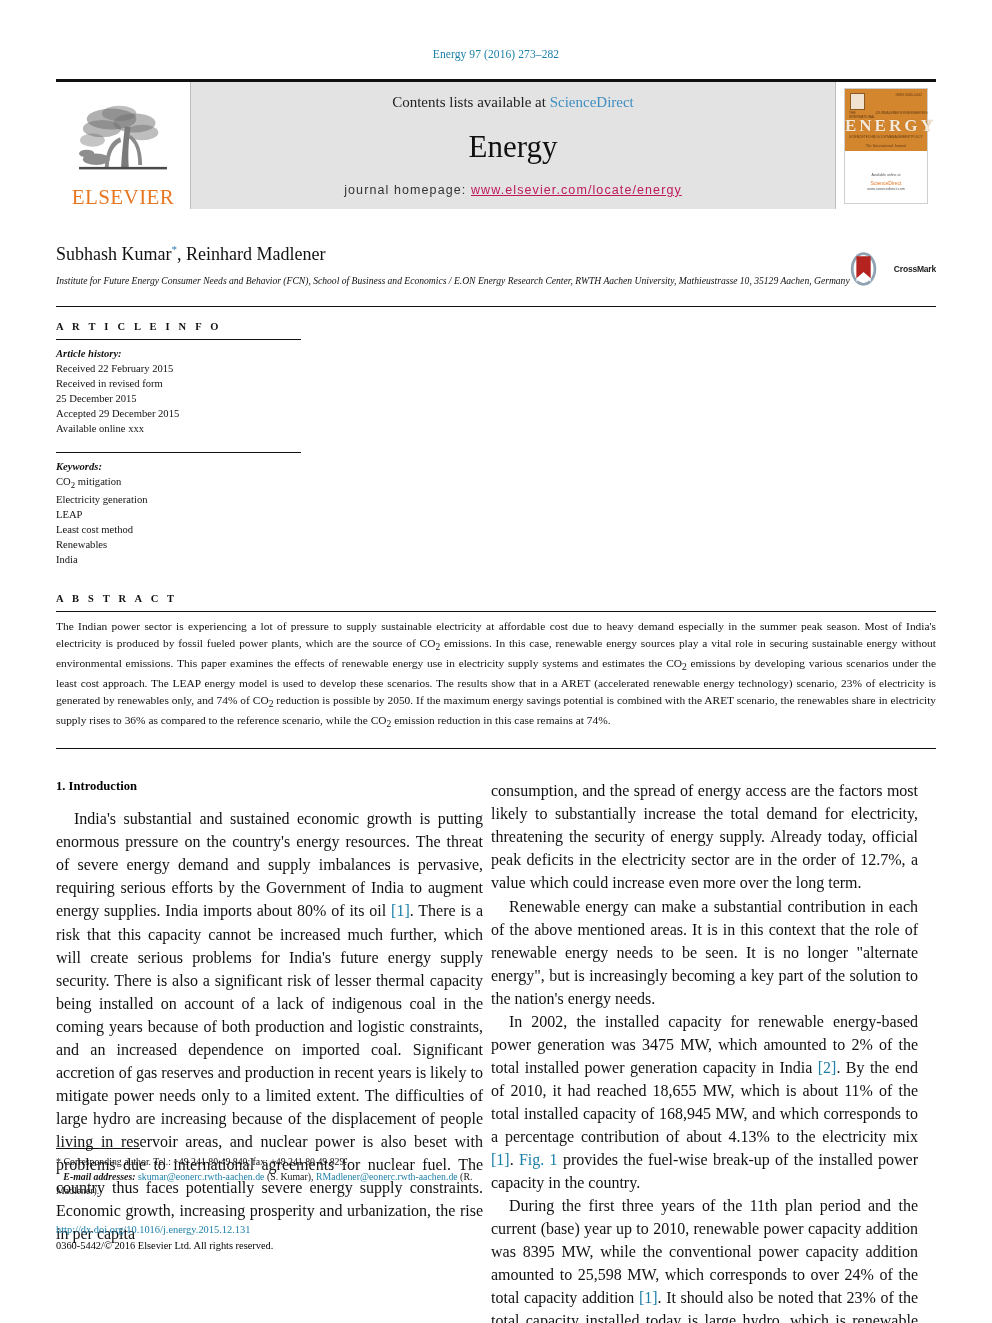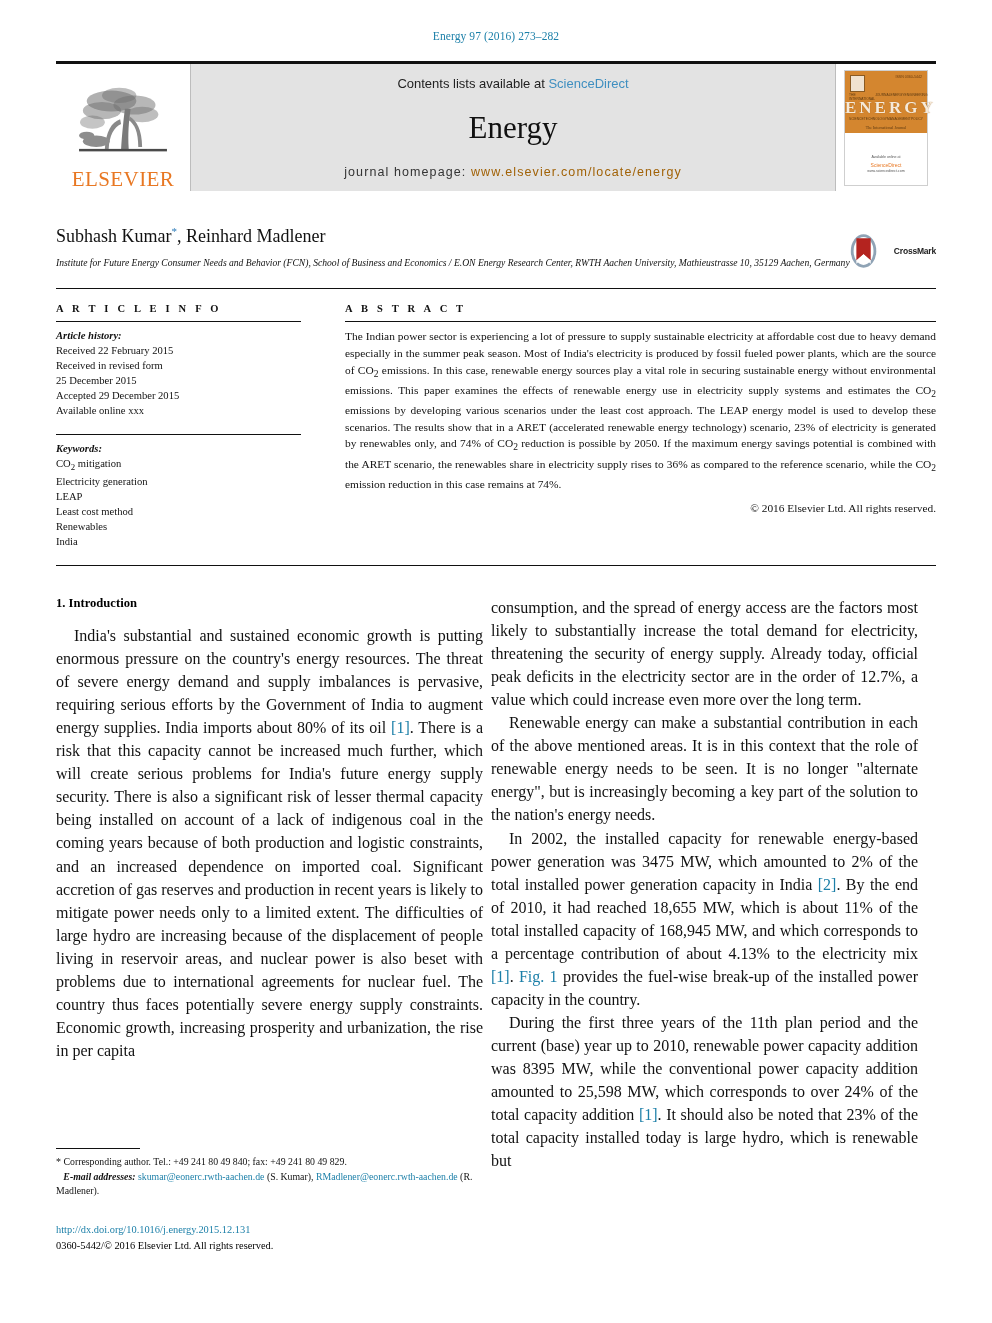--- a/index.html
+++ b/index.html
@@ -14,21 +14,21 @@
     overflow: hidden;
   }
   .page { position: relative; width: 992px; height: 1323px; padding: 0; }
 
   
   .runhead {
     text-align: center;
     color: #1b7fa8;
     font-size: 11.5px;
     font-family: "Liberation Serif", serif;
-    padding-top: 30px;
+    padding-top: 48px;
     letter-spacing: .1px;
   }
 
   
   .masthead {
     margin: 19px 56px 0 56px;
     border-top: 3px solid #111;
     display: flex;
     align-items: stretch;
     height: 130px;
@@ -55,36 +55,36 @@
     flex: 1 1 auto;
     background: #e3e3e3;
     border-left: 1px solid #bdbdbd;
     border-right: 1px solid #bdbdbd;
     display: flex;
     flex-direction: column;
     align-items: center;
     justify-content: space-between;
     padding: 12px 0 12px 0;
   }
-  .contents-line { font-size: 13px; font-family: Liberation Sans, sans-serif; color: #222; text-align: center; }
+  .contents-line { font-size: 15px; font-family: Liberation Serif, serif; color: #222; text-align: center; }
   .contents-line .sd { color: #3f8fc0; }
   .journal-name {
     font-family: "Liberation Serif", serif;
     font-size: 31px;
     color: #111;
     line-height: 1;
     margin-top: -2px;
   }
   .homepage-line {
     font-family: "Liberation Sans", sans-serif;
     font-size: 12.5px;
     color: #333;
     letter-spacing: 1.1px;
   }
-  .homepage-line .url { color: #a16207; }
+  .homepage-line .url { color: #be185d; text-decoration: underline; }
   .mh-cover {
     width: 100px;
     flex: 0 0 100px;
     display: flex;
     align-items: center;
     justify-content: center;
   }
   .cover {
     width: 84px; height: 116px;
     background: #fff;
@@ -174,22 +174,23 @@
     font-family: "Liberation Sans", sans-serif;
     font-size: 8.5px; font-weight: bold; color: #222;
     letter-spacing: -.2px;
   }
 
   
   .rule-top { margin: 18px 56px 0 56px; border-top: 1px solid #111; }
   .infoabs {
     margin: 0 56px;
     display: flex;
-    gap: 44px;
+    gap: 26px;
     padding-top: 14px;
+    flex-direction: column;
   }
   .col-info { width: 245px; flex: 0 0 245px; }
   .col-abs { flex: 1 1 auto; }
   .sec-head {
     font-family: "Liberation Serif", serif;
     font-weight: bold;
     font-size: 10.5px;
     letter-spacing: 3.2px;
     color: #111;
     margin-bottom: 7px;
@@ -371,21 +372,20 @@
         <div>Least cost method</div>
         <div>Renewables</div>
         <div>India</div>
       </div>
     </div>
 
     <div class="col-abs">
       <div class="sec-head">A B S T R A C T</div>
       <div class="hair"></div>
       <div class="abstract-body">The Indian power sector is experiencing a lot of pressure to supply sustainable electricity at affordable cost due to heavy demand especially in the summer peak season. Most of India's electricity is produced by fossil fueled power plants, which are the source of CO<sub>2</sub> emissions. In this case, renewable energy sources play a vital role in securing sustainable energy without environmental emissions. This paper examines the effects of renewable energy use in electricity supply systems and estimates the CO<sub>2</sub> emissions by developing various scenarios under the least cost approach. The LEAP energy model is used to develop these scenarios. The results show that in a ARET (accelerated renewable energy technology) scenario, 23% of electricity is generated by renewables only, and 74% of CO<sub>2</sub> reduction is possible by 2050. If the maximum energy savings potential is combined with the ARET scenario, the renewables share in electricity supply rises to 36% as compared to the reference scenario, while the CO<sub>2</sub> emission reduction in this case remains at 74%.</div>
-      <div class="copyright">© 2016 Elsevier Ltd. All rights reserved.</div>
     </div>
   </div>
 
   <div class="rule-bottom"></div>
 
   <div class="body-cols">
     <div class="bcol">
       <div class="bhead">1.  Introduction</div>
       <div class="btext">
           <p>India's substantial and sustained economic growth is putting enormous pressure on the country's energy resources. The threat of severe energy demand and supply imbalances is pervasive, requiring serious efforts by the Government of India to augment energy supplies. India imports about 80% of its oil <span class="lnk">[1]</span>. There is a risk that this capacity cannot be increased much further, which will create serious problems for India's future energy supply security. There is also a significant risk of lesser thermal capacity being installed on account of a lack of indigenous coal in the coming years because of both production and logistic constraints, and an increased dependence on imported coal. Significant accretion of gas reserves and production in recent years is likely to mitigate power needs only to a limited extent. The difficulties of large hydro are increasing because of the displacement of people living in reservoir areas, and nuclear power is also beset with problems due to international agreements for nuclear fuel. The country thus faces potentially severe energy supply constraints. Economic growth, increasing prosperity and urbanization, the rise in per capita</p>

